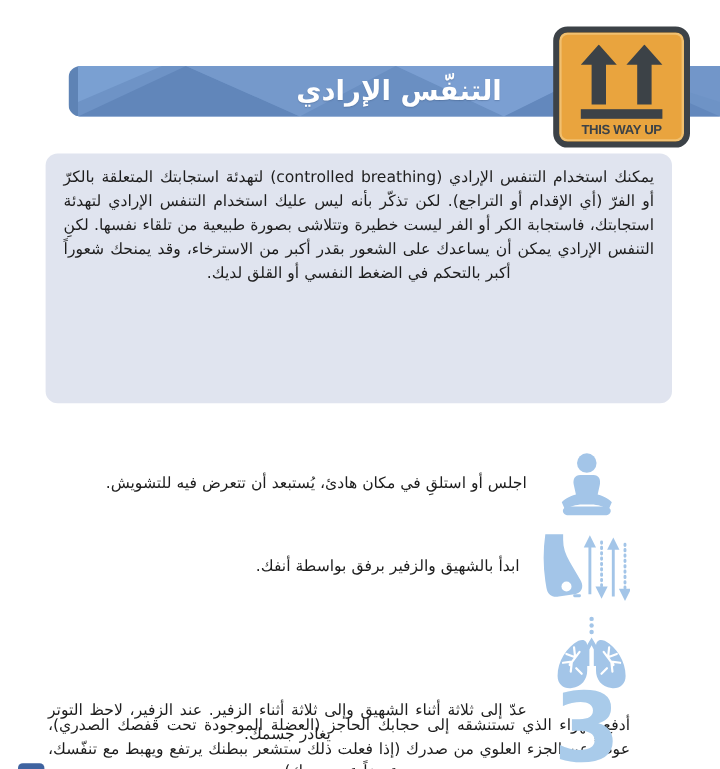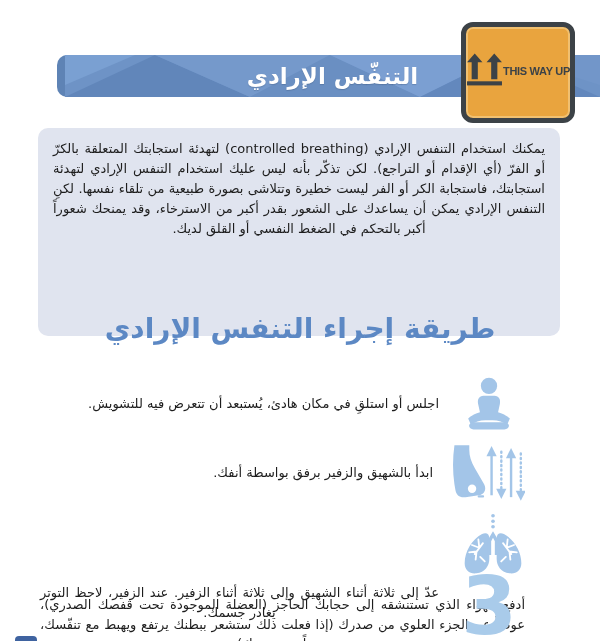--- a/index.html
+++ b/index.html
@@ -16,22 +16,22 @@
   .banner svg{position:absolute;left:0;top:0;width:100%;height:100%;}
   .banner-title{
     position:absolute;left:0;right:0;top:0;height:42px;line-height:42px;
     text-align:center;color:#ffffff;font-size:23px;font-weight:bold;
     direction:rtl;text-shadow:0 1px 1px rgba(40,60,90,.25);
   }
   
   .badge{
     position:absolute;left:461px;top:22px;width:114px;height:101px;
     background:#e9a43e;border:5px solid #3c4247;border-radius:12px;
-    box-sizing:border-box;display:flex;
-    align-items:center;justify-content:space-between;padding-bottom:3px;
+    box-sizing:border-box;display:flex;flex-direction:column;
+    align-items:center;justify-content:flex-end;padding-bottom:3px;
     box-shadow:inset 0 0 0 2px #f2c univers878;
   }
   .badge{box-shadow:inset 0 0 0 2px #f1c070;}
   .badge svg{display:block;margin-bottom:2px;}
   .badge-label{
     font-family:"Liberation Sans",sans-serif;font-weight:bold;
     font-size:11px;color:#3c4247;letter-spacing:-.3px;white-space:nowrap;
   }
   
   .intro-box{
@@ -103,21 +103,20 @@
       <path d="M55 0 L70 17 H61 V50 H49 V17 H40 Z" fill="#3c4247"></path>
       <rect x="2" y="54" width="68" height="8" fill="#3c4247"></rect>
     </svg>
     <div class="badge-label">THIS WAY UP</div>
   </div>
 
   <div class="intro-box">
     <p>يمكنك استخدام التنفس الإرادي (controlled breathing) لتهدئة استجابتك المتعلقة بالكرّ أو الفرّ (أي الإقدام أو التراجع). لكن تذكّر بأنه ليس عليك استخدام التنفس الإرادي لتهدئة استجابتك، فاستجابة الكر أو الفر ليست خطيرة وتتلاشى بصورة طبيعية من تلقاء نفسها. لكنِ التنفس الإرادي يمكن أن يساعدك على الشعور بقدر أكبر من الاسترخاء، وقد يمنحك شعوراً أكبر بالتحكم في الضغط النفسي أو القلق لديك.</p>
   </div>
 
-  <h2 class="section-heading">طريقة إجراء التنفس الإرادي</h2>
 
   <div class="step step-1">
     <div class="step-icon">
       <svg width="58" height="58" viewBox="0 0 64 60" aria-hidden="true">
         <g fill="#a3c5e8">
           <circle cx="32" cy="10" r="9"></circle>
           <path d="M26 21 h12 c5 0 7 4 6 9 l-2 9 c7 2 11 5 13 7 l-3 7 c-4 -3 -10 -5 -16 -5 h-8 c-6 0 -12 2 -16 5 l-3 -7 c2 -2 6 -5 13 -7 l-2 -9 c-1 -5 1 -9 6 -9 z"></path>
           <path d="M15 50 h34 c3 0 5 2 5 4 s-2 4 -5 4 h-34 c-3 0 -5 -2 -5 -4 s2 -4 5 -4 z"></path>
         </g>
       </svg>

